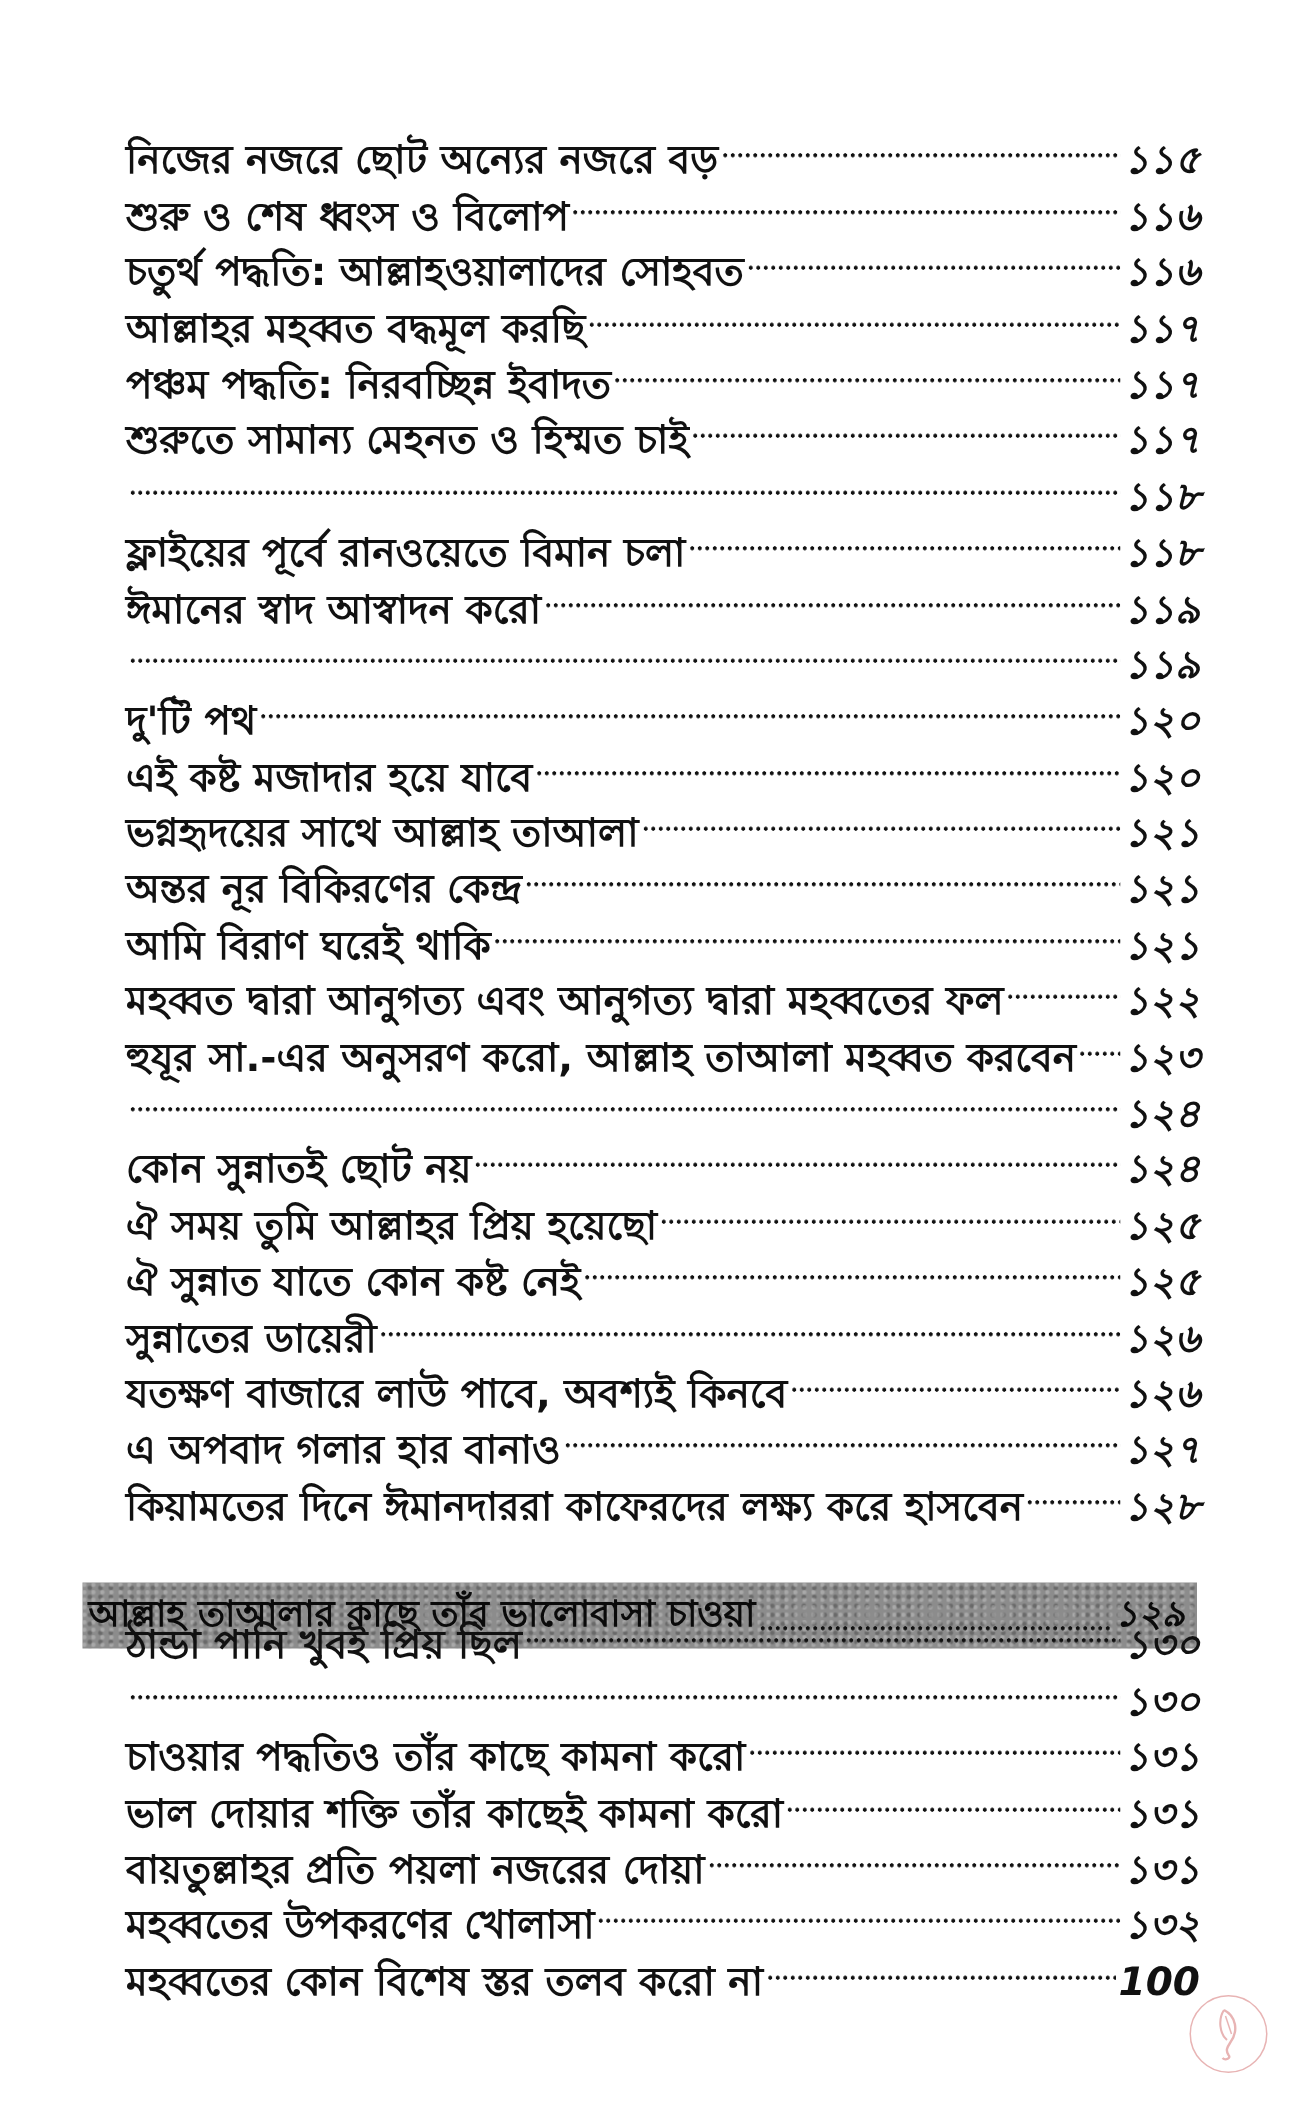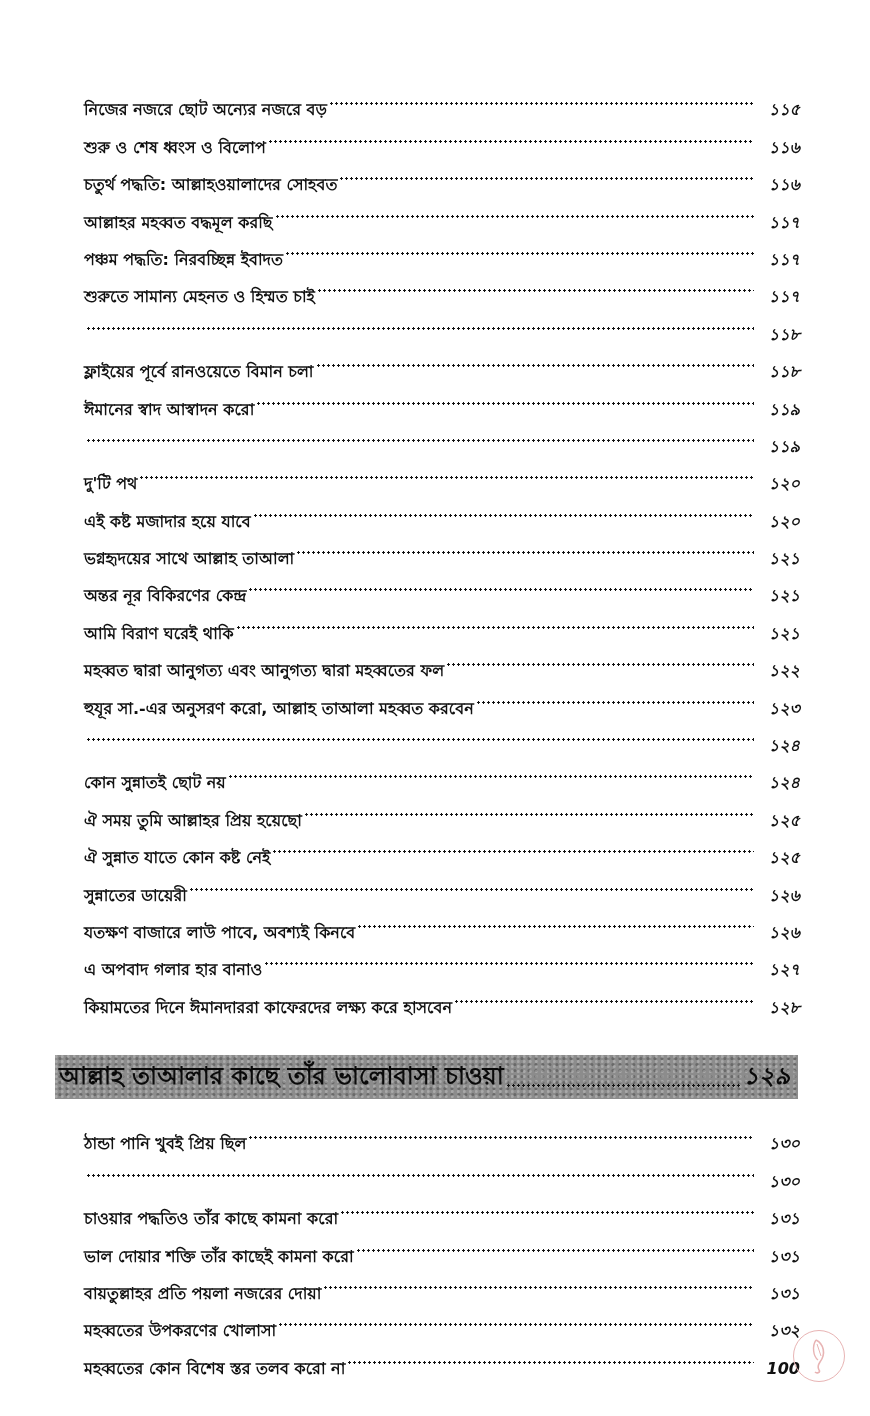--- a/index.html
+++ b/index.html
@@ -20,27 +20,27 @@
       left: 0; top: 0;
       width: 870px; height: 1416px;
       background: #ffffff;
     }
     .toc-list {
       position: absolute;
       left: 84px;
       width: 716px;
     }
     .toc-list.first { top: 78px; }
-    .toc-list.second { top: 1112px; }
+    .toc-list.second { top: 1068px; }
     .toc-row {
       display: flex;
       align-items: baseline;
       height: 37.4px;
       line-height: 37.4px;
-      font-size: 16px;
+      font-size: 26px;
       font-weight: bold;
       white-space: nowrap;
     }
     .toc-title {
       flex: 0 0 auto;
     }
     .toc-leader {
       flex: 1 1 auto;
       overflow: hidden;
       margin: 0 2px;

